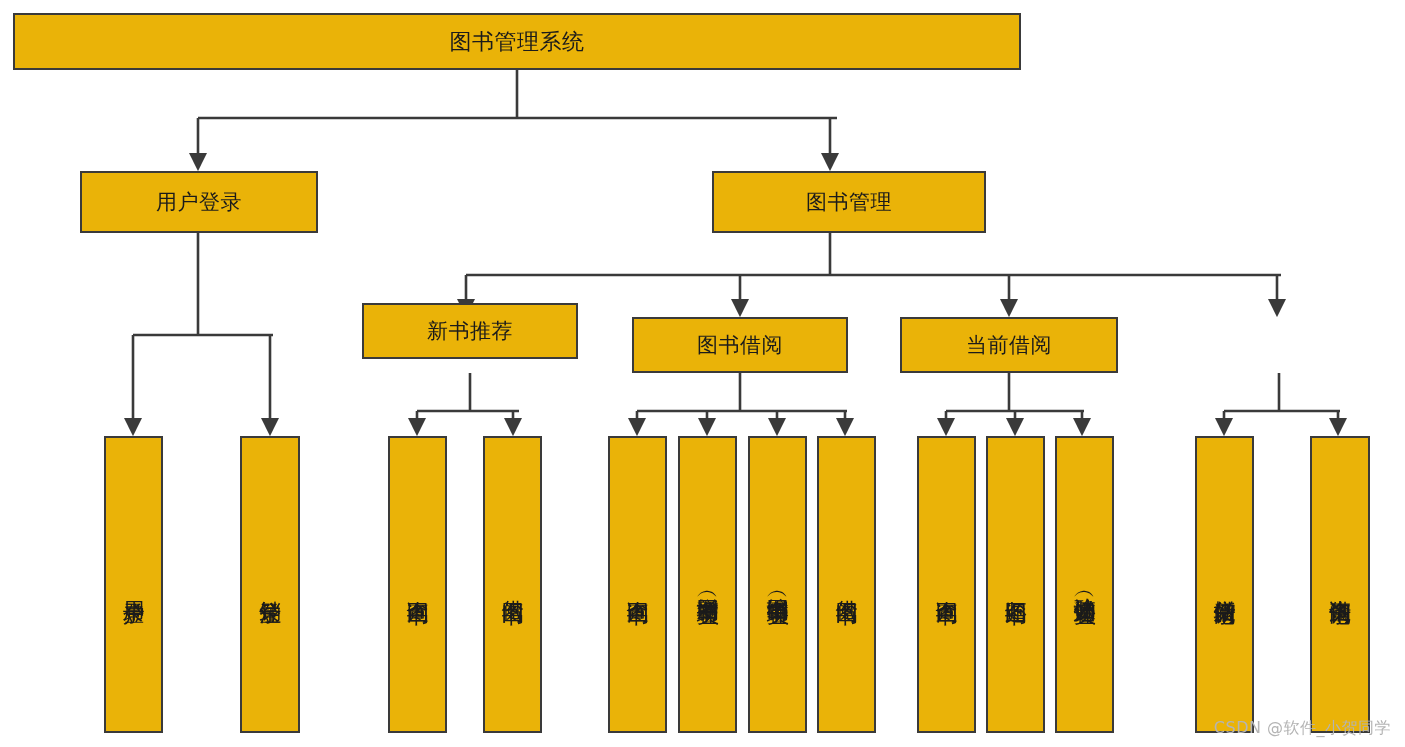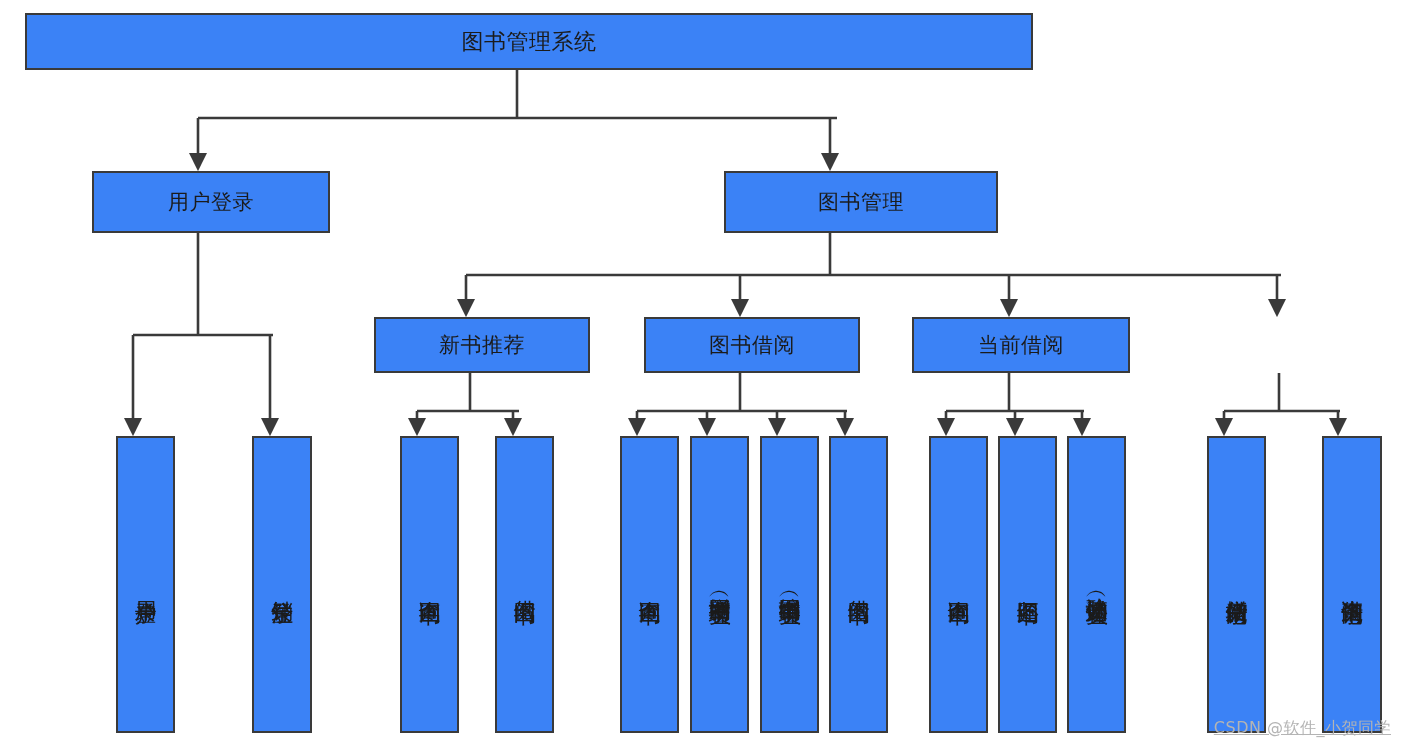--- a/index.html
+++ b/index.html
@@ -21,27 +21,26 @@
     position: absolute;
     left: 0;
     top: 0;
     width: 1405px;
     height: 747px;
     pointer-events: none;
   }
   .node {
     position: absolute;
     box-sizing: border-box;
-    background: #3b82f6;
+    background: #eab308;
     border: 2px solid #3a3a3a;
     display: flex;
     align-items: center;
     justify-content: center;
     color: #1b1b1b;
-    margin-left: 12px;
   }
   .node.horiz {
     font-size: 21px;
     letter-spacing: 0.5px;
   }
   .node.vert {
     writing-mode: vertical-rl;
     text-orientation: upright;
     font-size: 22px;
     line-height: 1.12;
@@ -61,21 +60,20 @@
     font-size: 22px;
   }
   .watermark {
     position: absolute;
     right: 14px;
     bottom: 8px;
     font-size: 16px;
     color: #b4b4b4;
     letter-spacing: 0.5px;
     white-space: nowrap;
-    text-decoration: underline;
   }
 </style>
 </head>
 <body>
 
 <div id="canvas">
 
   <svg id="wires" viewBox="0 0 1405 747" width="1405" height="747" xmlns="http://www.w3.org/2000/svg">
     <defs>
       <marker id="arrow" viewBox="0 0 12 12" refX="6" refY="6" markerWidth="7" markerHeight="7" orient="auto-start-reverse">
@@ -130,21 +128,21 @@
     <span>图书管理系统</span>
   </div>
 
   <div class="node horiz" style="left:80px; top:171px; width:238px; height:62px;">
     <span>用户登录</span>
   </div>
   <div class="node horiz" style="left:712px; top:171px; width:274px; height:62px;">
     <span>图书管理</span>
   </div>
 
-  <div class="node horiz" style="left:362px; top:317px; width:216px; height:56px;text-align:center;">
+  <div class="node horiz" style="left:362px; top:303px; width:216px; height:56px;text-align:center;">
     <span>新书推荐</span>
   </div>
   <div class="node horiz" style="left:632px; top:317px; width:216px; height:56px;align-items:center;">
     <span>图书借阅</span>
   </div>
   <div class="node horiz" style="left:900px; top:317px; width:218px; height:56px;">
     <span>当前借阅</span>
   </div>
 
   <div class="node vert" style="left:104px; top:436px; width:59px; height:297px;">

